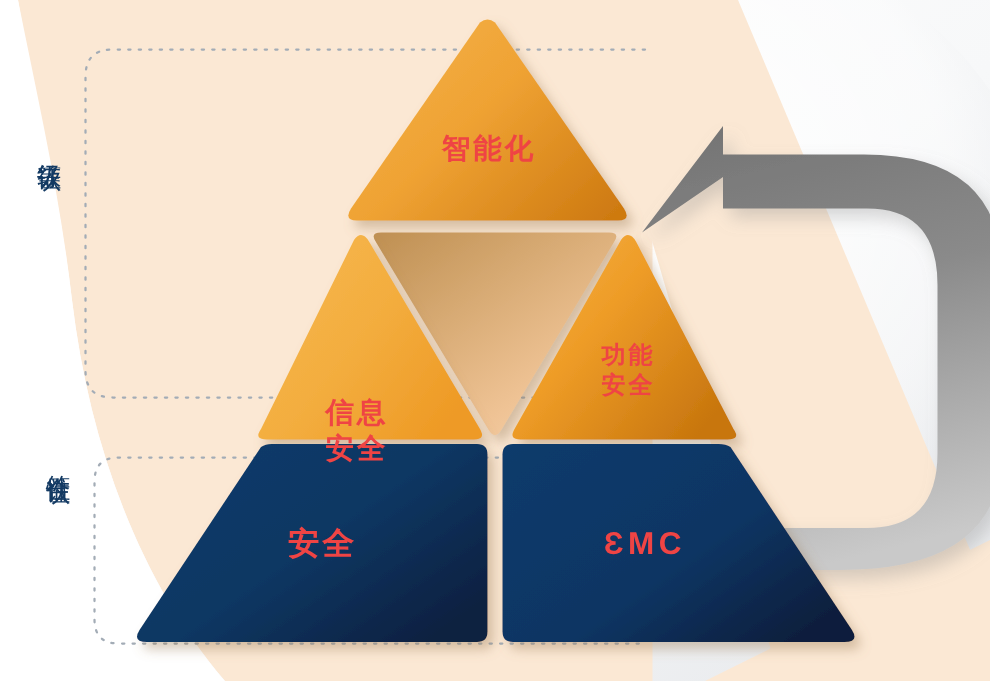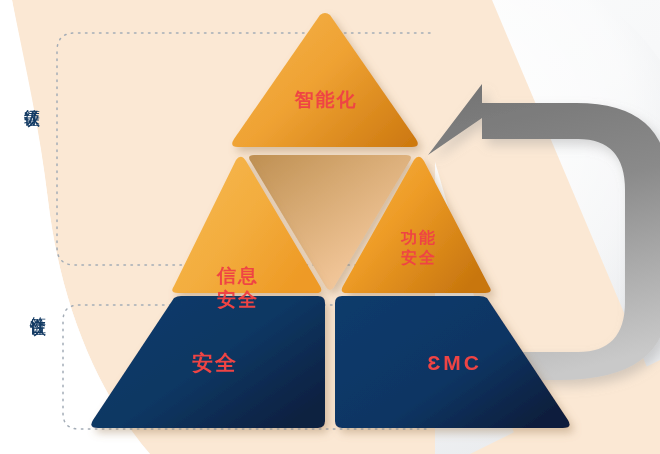--- a/index.html
+++ b/index.html
@@ -176,15 +176,15 @@
 
 
   <div class="txt" style="left:192px; top:220px; width:92px; font-size:19px;margin-top:44px;">信息
 安全</div>
 
   <div class="txt" style="left:373px; top:228px; width:92px; font-size:16px;">功能
 安全</div>
 
   <div class="txt" style="left:165px; top:350px; width:100px; font-size:21px;">安全</div>
 
-  <div class="txt" style="left:378px; top:350px; width:104px; font-size:21px; letter-spacing:3px;text-align:right;">ƐMC</div>
+  <div class="txt" style="left:378px; top:350px; width:104px; font-size:21px; letter-spacing:3px;">ƐMC</div>
 
 </div>
 
 </body></html>

